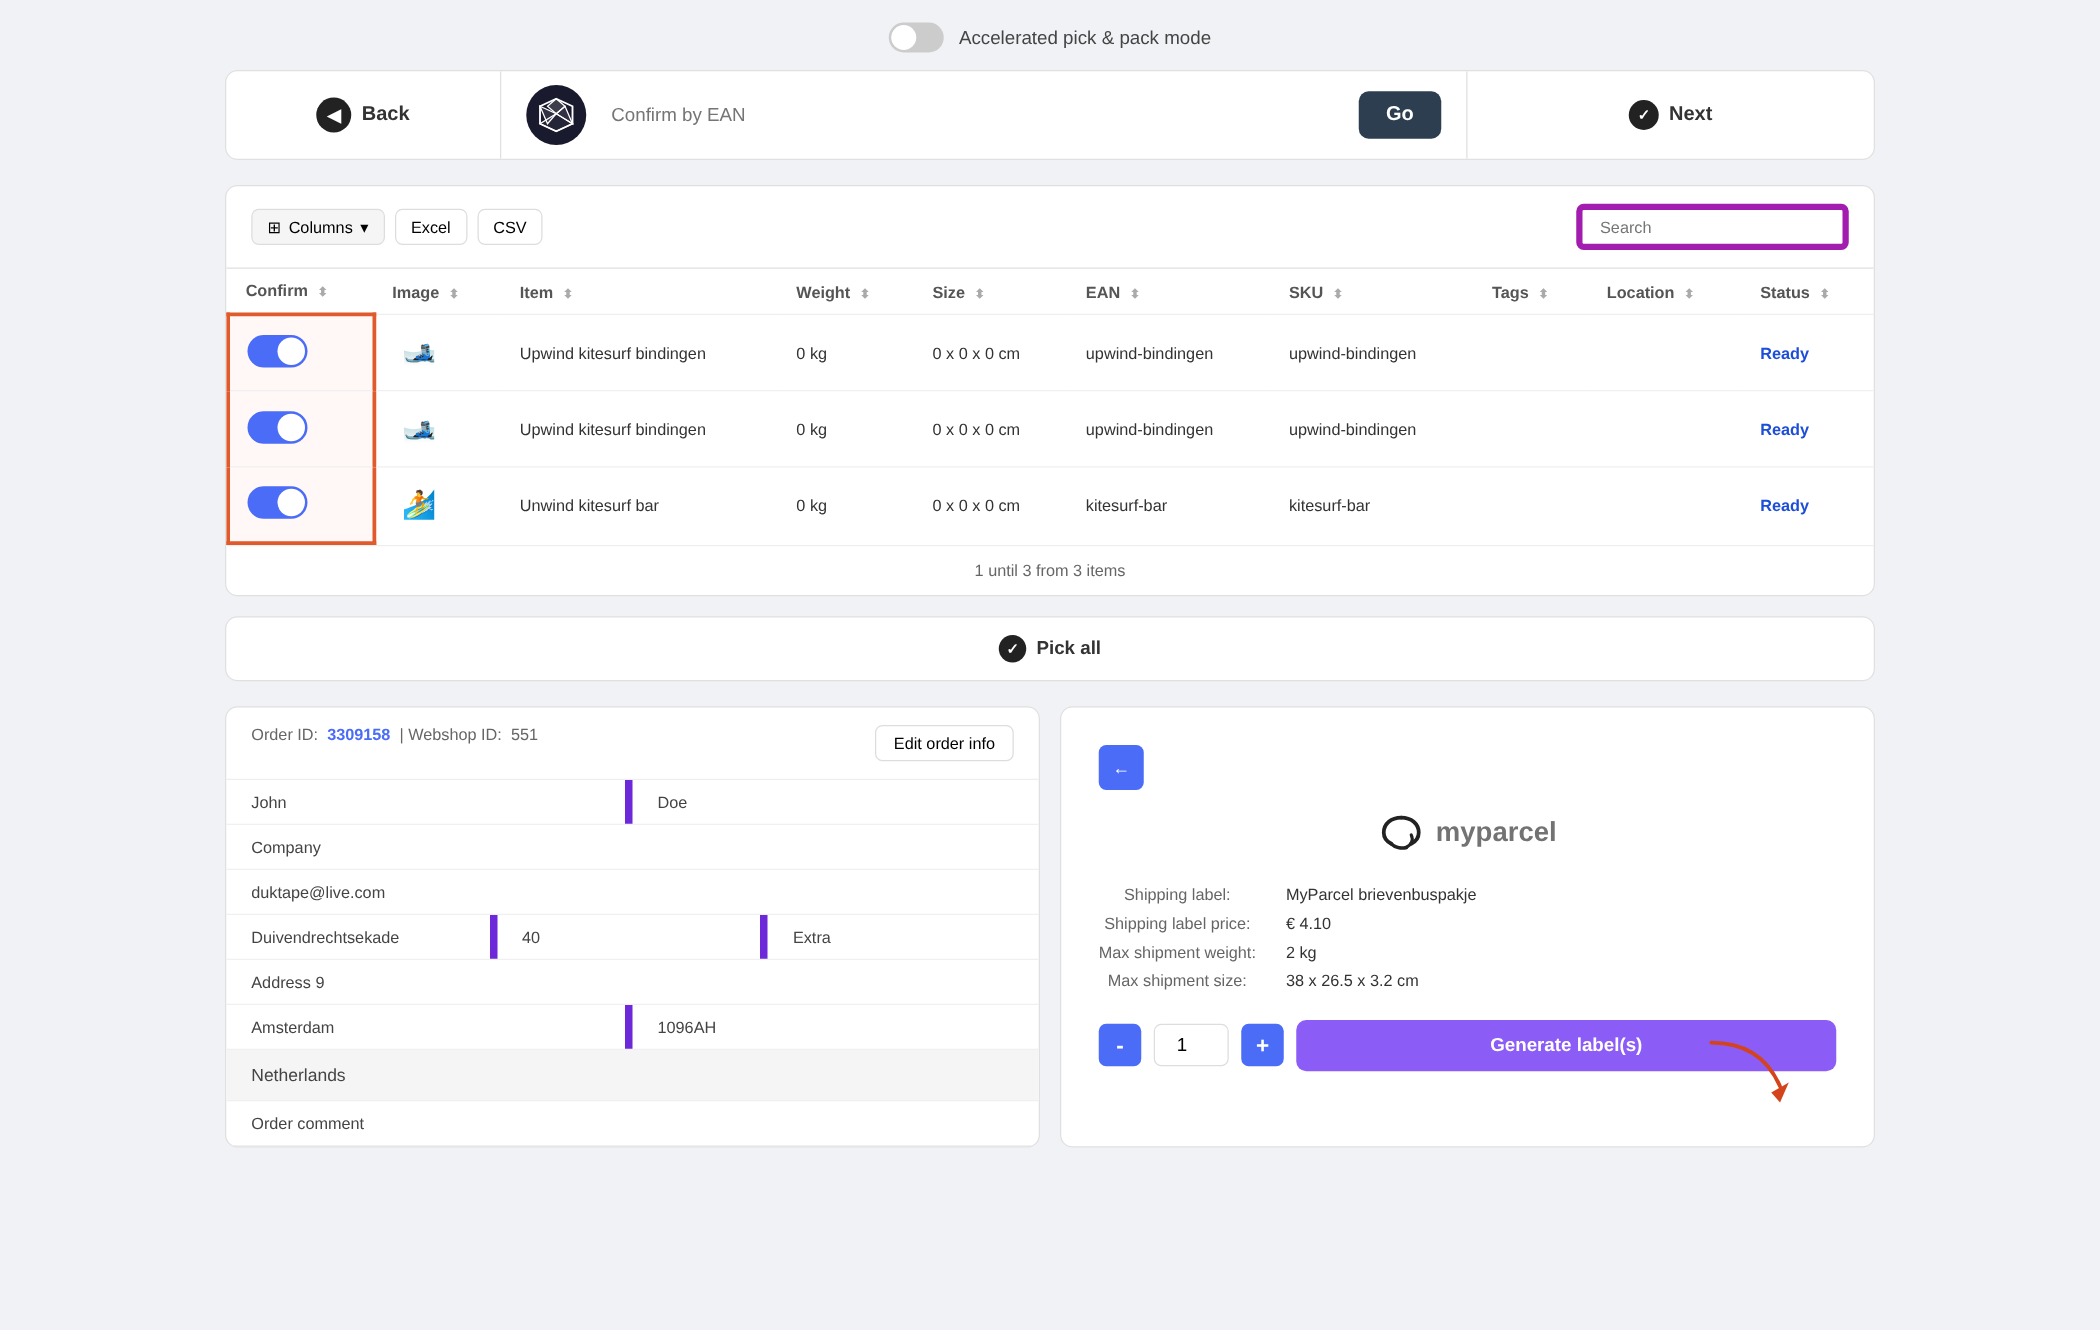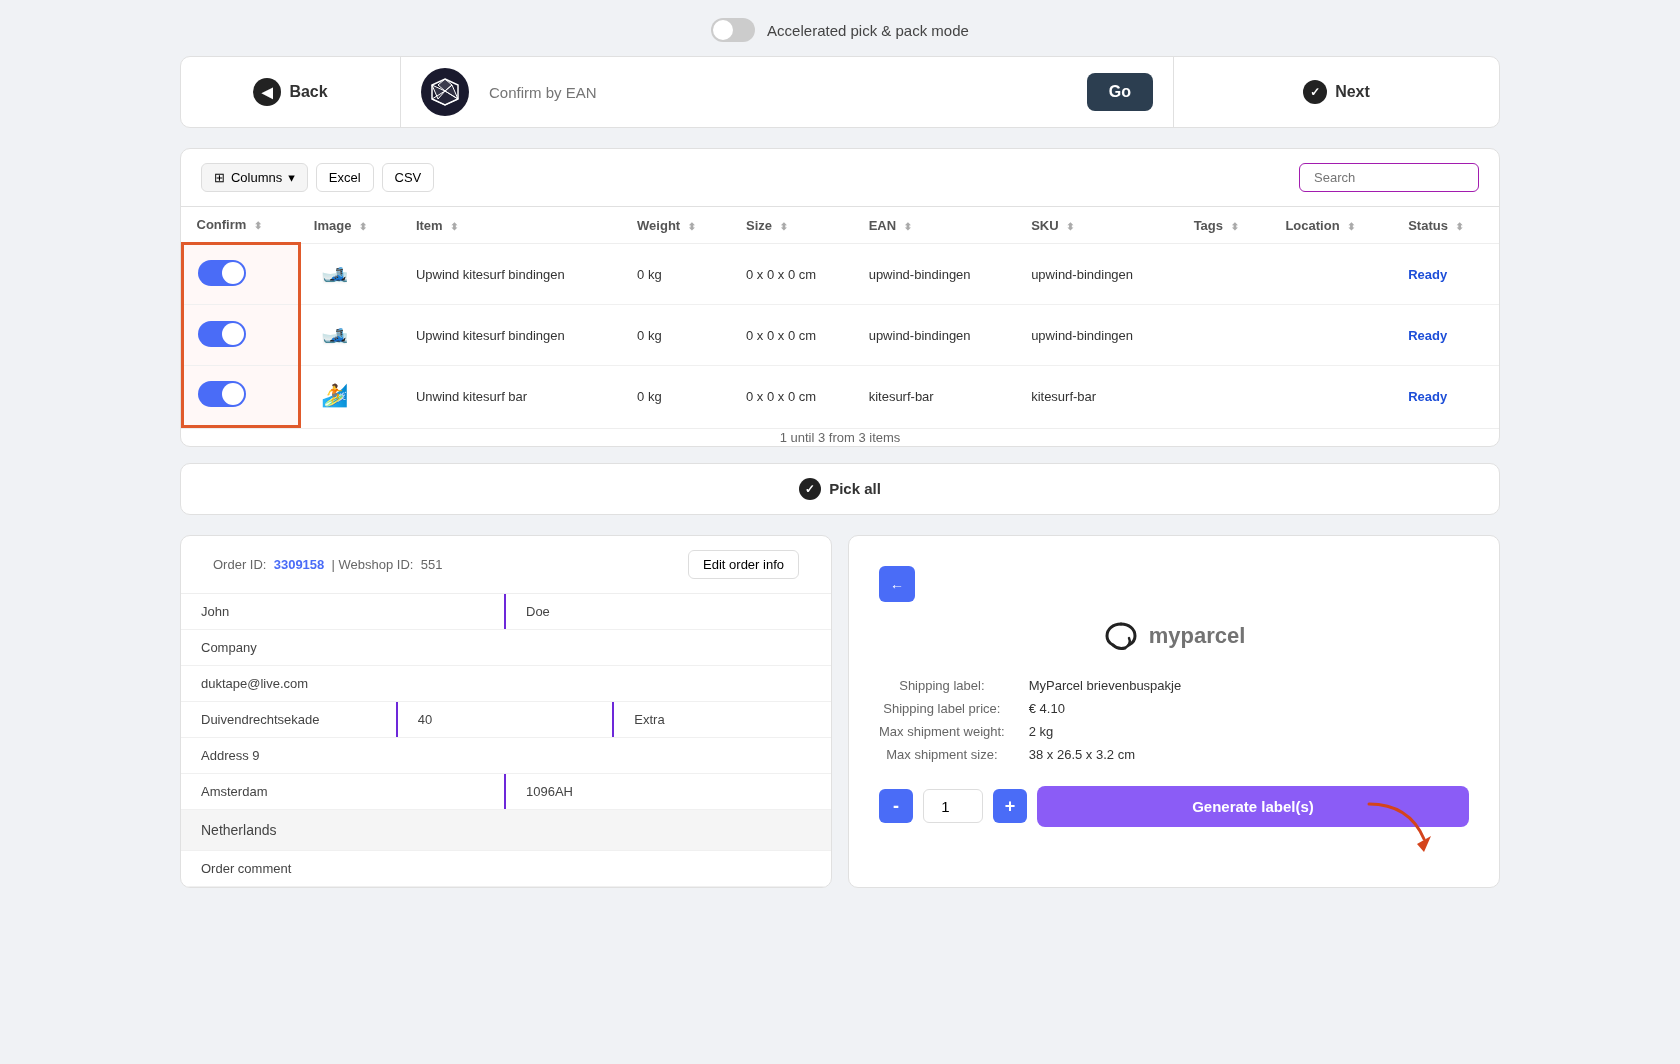--- a/index.html
+++ b/index.html
@@ -179,25 +179,25 @@
       align-items: center;
       gap: 6px;
     }
     .btn-toolbar.columns {
       background: #f5f5f5;
     }
     .toolbar-right {
       margin-left: auto;
     }
     .search-box {
-      border: 1px solid #a21caf;
+      border: 5px solid #a21caf;
       border-radius: 6px;
       padding: 6px 14px;
       font-size: 13px;
-      width: 180px;
+      width: 218px;
       outline: none;
     }
 
     
     .data-table {
       width: 100%;
       border-collapse: collapse;
     }
     .data-table th {
       text-align: left;
@@ -244,21 +244,21 @@
       right: 2px;
     }
     .status-ready {
       color: #1d4ed8;
       font-weight: 700;
       text-align: right;
     }
 
     
     .table-footer {
-      padding: 1px 20px;
+      padding: 12px 20px;
       text-align: center;
       color: #666;
       font-size: 13px;
       border-top: 1px solid #eee;
     }
 
     
     .pick-all-bar {
       background: white;
       border-radius: 10px;
@@ -295,23 +295,23 @@
 
     
     .order-info-panel {
       background: white;
       border-radius: 10px;
       border: 1px solid #e0e0e0;
       overflow: hidden;
     }
     .order-info-header {
       display: flex;
-      align-items: center;
+      align-items: flex-start;
       justify-content: space-between;
-      padding: 14px 32px;
+      padding: 14px 20px;
       border-bottom: 1px solid #eee;
     }
     .order-id-text {
       font-size: 13px;
       color: #666;
     }
     .order-id-link {
       color: #4a6cf7;
       font-weight: 600;
       text-decoration: none;
@@ -333,21 +333,21 @@
     .order-info-row.single {
       grid-template-columns: 1fr;
     }
     .order-info-row.triple {
       grid-template-columns: 1fr 1fr 1fr;
     }
     .order-info-cell {
       padding: 10px 20px;
       font-size: 13px;
       color: #444;
-      border-right: 2px solid #6d28d9;
+      border-right: 6px solid #6d28d9;
     }
     .order-info-cell:last-child {
       border-right: none;
     }
     .country-cell {
       background: #f5f5f5;
       padding: 12px 20px;
       font-size: 14px;
       font-weight: 500;
     }

